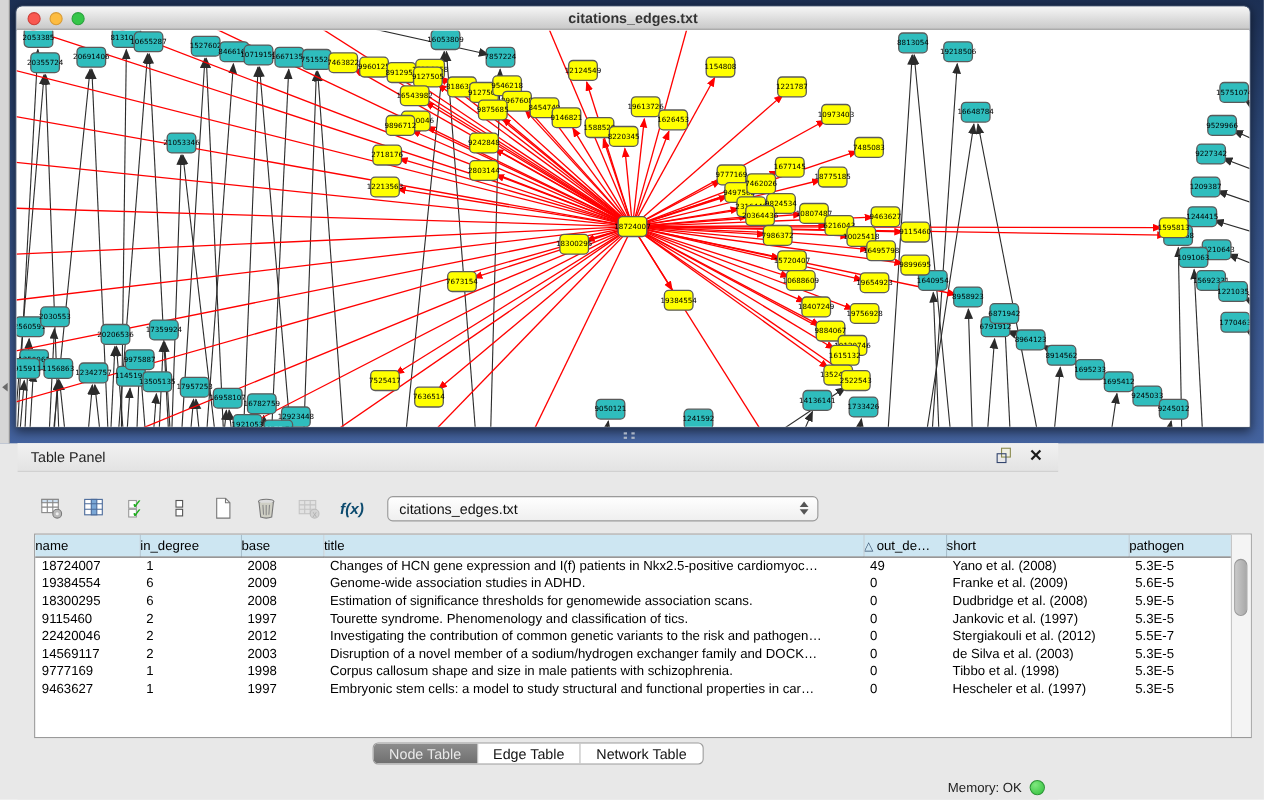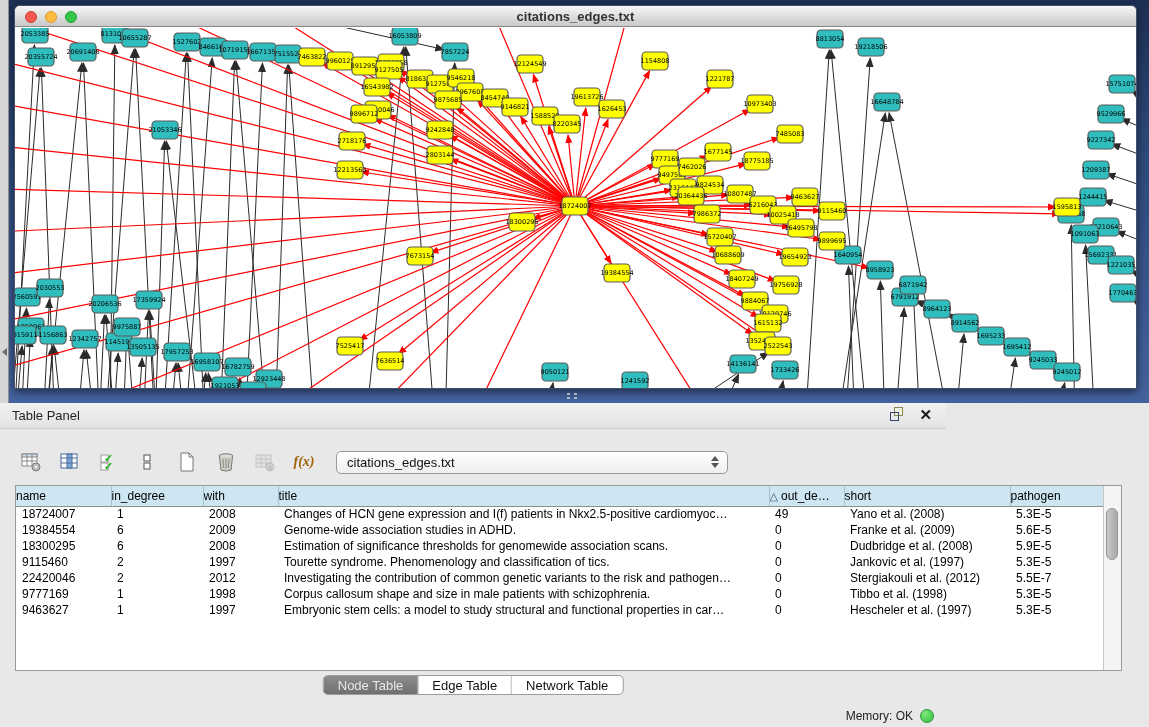--- a/index.html
+++ b/index.html
@@ -24,33 +24,33 @@
   .light { width:12px; height:12px; border-radius:50%; }
   .light.red   { background:#f95850; border:1px solid #ce3e38; }
   .light.yellow{ background:#fdbc40; border:1px solid #d89b34; }
   .light.green { background:#35c649; border:1px solid #28a23c; }
   .net-canvas { position:absolute; left:0; top:22px; width:1121px; height:361px; background:#fff; }
   .divider-handle { position:absolute; left:567px; top:393px; width:12px; height:7px;
                     display:grid; grid-template-columns:1fr 1fr; gap:1px; }
   .divider-handle i { width:3px; height:2px; background:#aab4c4; }
 
   
-  .table-panel { position:absolute; left:0; top:403px; width:946px; height:324px; background:#e8e8e8; }
+  .table-panel { position:absolute; left:16px; top:403px; width:946px; height:324px; background:#e8e8e8; }
   .panel-header { position:relative; height:26px; line-height:26px; padding-left:12px;
                   font-size:13px; color:#222; background:linear-gradient(#f1f1f1,#e3e3e3);
                   border-bottom:1px solid #cfcfcf; }
   .panel-header-icons { position:absolute; right:14px; top:4px; display:flex; gap:14px; align-items:center; }
   .float-icon { position:relative; width:15px; height:15px; }
   .float-icon .sq1 { position:absolute; left:4px; top:0; width:9px; height:9px; border:1px solid #8a8a50; background:#efefe2; }
   .float-icon .sq2 { position:absolute; left:0; top:5px; width:9px; height:9px; border:1px solid #33456e; background:transparent; }
   .close-x { font-size:15px; font-weight:bold; color:#1a1a1a; line-height:15px; cursor:default; }
 
   .toolbar { position:absolute; left:18px; top:44px; height:30px; display:flex; align-items:center; gap:13px; }
   .tbtn { width:26px; height:26px; display:flex; align-items:center; justify-content:center; background:transparent; border:0; }
-  .fx { font-family:Liberation Serif, serif; font-style:italic; font-weight:bold; font-size:14px; color:#a16207; }
+  .fx { font-family:Liberation Sans, sans-serif; font-style:italic; font-weight:bold; font-size:14px; color:#0c4a6e; }
   .combo { position:relative; width:392px; height:23px; margin-left:6px; background:linear-gradient(#ffffff,#efefef);
            border:1px solid #9a9a9a; border-radius:5px; font-size:13px; color:#111;
            line-height:21px; padding:0 22px 0 10px; }
   .combo-arrows { position:absolute; right:8px; top:4px; display:flex; flex-direction:column; gap:2px; }
   .combo-arrows .up   { width:0; height:0; border-left:4px solid transparent; border-right:4px solid transparent; border-bottom:5px solid #555; }
   .combo-arrows .down { width:0; height:0; border-left:4px solid transparent; border-right:4px solid transparent; border-top:5px solid #555; }
 
   .table-wrap { position:absolute; left:15px; top:82px; width:1107px; height:186px;
                 background:#fff; border:1px solid #9a9a9a; display:flex; }
   .grid { flex:1; overflow:hidden; }
@@ -598,21 +598,21 @@
     </div>
   </div>
 
   <div class="table-wrap">
     <div class="grid">
       <table class="data">
         <thead>
             <tr id="thead-row">
               <th class="col-name">name</th>
               <th class="col-in_degree">in_degree</th>
-              <th class="col-year">with</th>
+              <th class="col-year">base</th>
               <th class="col-title">title</th>
               <th class="col-out_degree"><span class="sort-tri">△</span>out_de…</th>
               <th class="col-short">short</th>
               <th class="col-pagerank">pathogen</th>
             </tr>
           </thead>
         <tbody id="tbody">
             <tr>
               <td class="col-name">18724007</td>
               <td class="col-in_degree">1</td>
@@ -652,20 +652,29 @@
             <tr>
               <td class="col-name">22420046</td>
               <td class="col-in_degree">2</td>
               <td class="col-year">2012</td>
               <td class="col-title">Investigating the contribution of common genetic variants to the risk and pathogen…</td>
               <td class="col-out_degree">0</td>
               <td class="col-short">Stergiakouli et al. (2012)</td>
               <td class="col-pagerank">5.5E-7</td>
             </tr>
             <tr>
+              <td class="col-name">14569117</td>
+              <td class="col-in_degree">2</td>
+              <td class="col-year">2003</td>
+              <td class="col-title">Disruption of a novel member of a sodium/hydrogen exchanger family and DOCK…</td>
+              <td class="col-out_degree">0</td>
+              <td class="col-short">de Silva et al. (2003)</td>
+              <td class="col-pagerank">5.3E-5</td>
+            </tr>
+            <tr>
               <td class="col-name">9777169</td>
               <td class="col-in_degree">1</td>
               <td class="col-year">1998</td>
               <td class="col-title">Corpus callosum shape and size in male patients with schizophrenia.</td>
               <td class="col-out_degree">0</td>
               <td class="col-short">Tibbo et al. (1998)</td>
               <td class="col-pagerank">5.3E-5</td>
             </tr>
             <tr>
               <td class="col-name">9463627</td>

